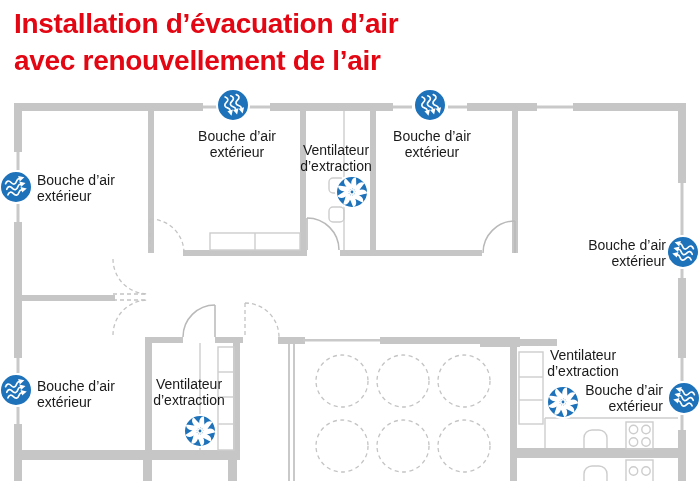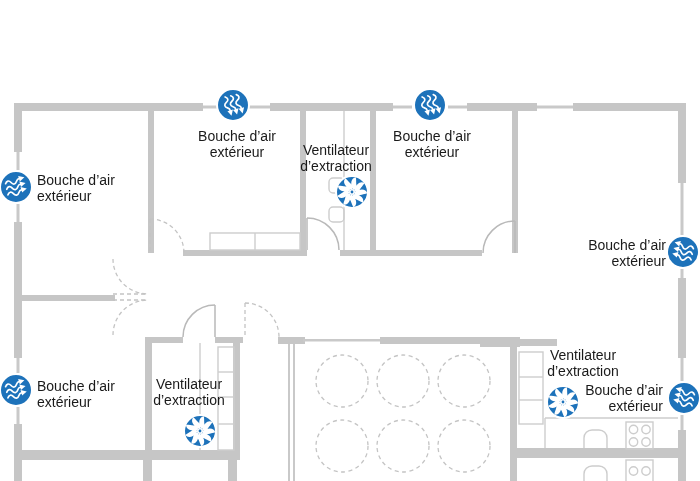--- a/index.html
+++ b/index.html
@@ -14,20 +14,24 @@
   .door{stroke:#b9b9b9;stroke-width:1.5;fill:none;}
   .ddash{stroke:#c4c4c4;stroke-width:1.3;fill:none;stroke-dasharray:4 3;}
   .fixt{stroke:#cdcdcd;stroke-width:1.4;fill:none;}
   .table{stroke:#c4c4c4;stroke-width:1.3;fill:none;stroke-dasharray:4 3.5;}
 </style>
 </head>
 <body>
 
 <div id="stage">
 
+  <div id="title">
+    <div>Installation d’évacuation d’air</div>
+    <div>avec renouvellement de l’air</div>
+  </div>
 
   <svg id="plan" width="700" height="481" viewBox="0 0 700 481">
 
     <defs>
 
       <g id="inlet-def">
         <circle r="16" stroke="#ffffff" stroke-width="2" fill="#1d72ba"></circle>
         <g transform="rotate(-12)">
           <g fill="none" stroke="#ffffff" stroke-width="1.7" stroke-linecap="round">
             <path d="M-9.5,-5.4 c1.6,-2.8 4,-2.8 5.6,0 c1.6,2.8 4,2.8 5.6,0 c0.9,-1.6 1.9,-2.2 3,-2.1"></path>

